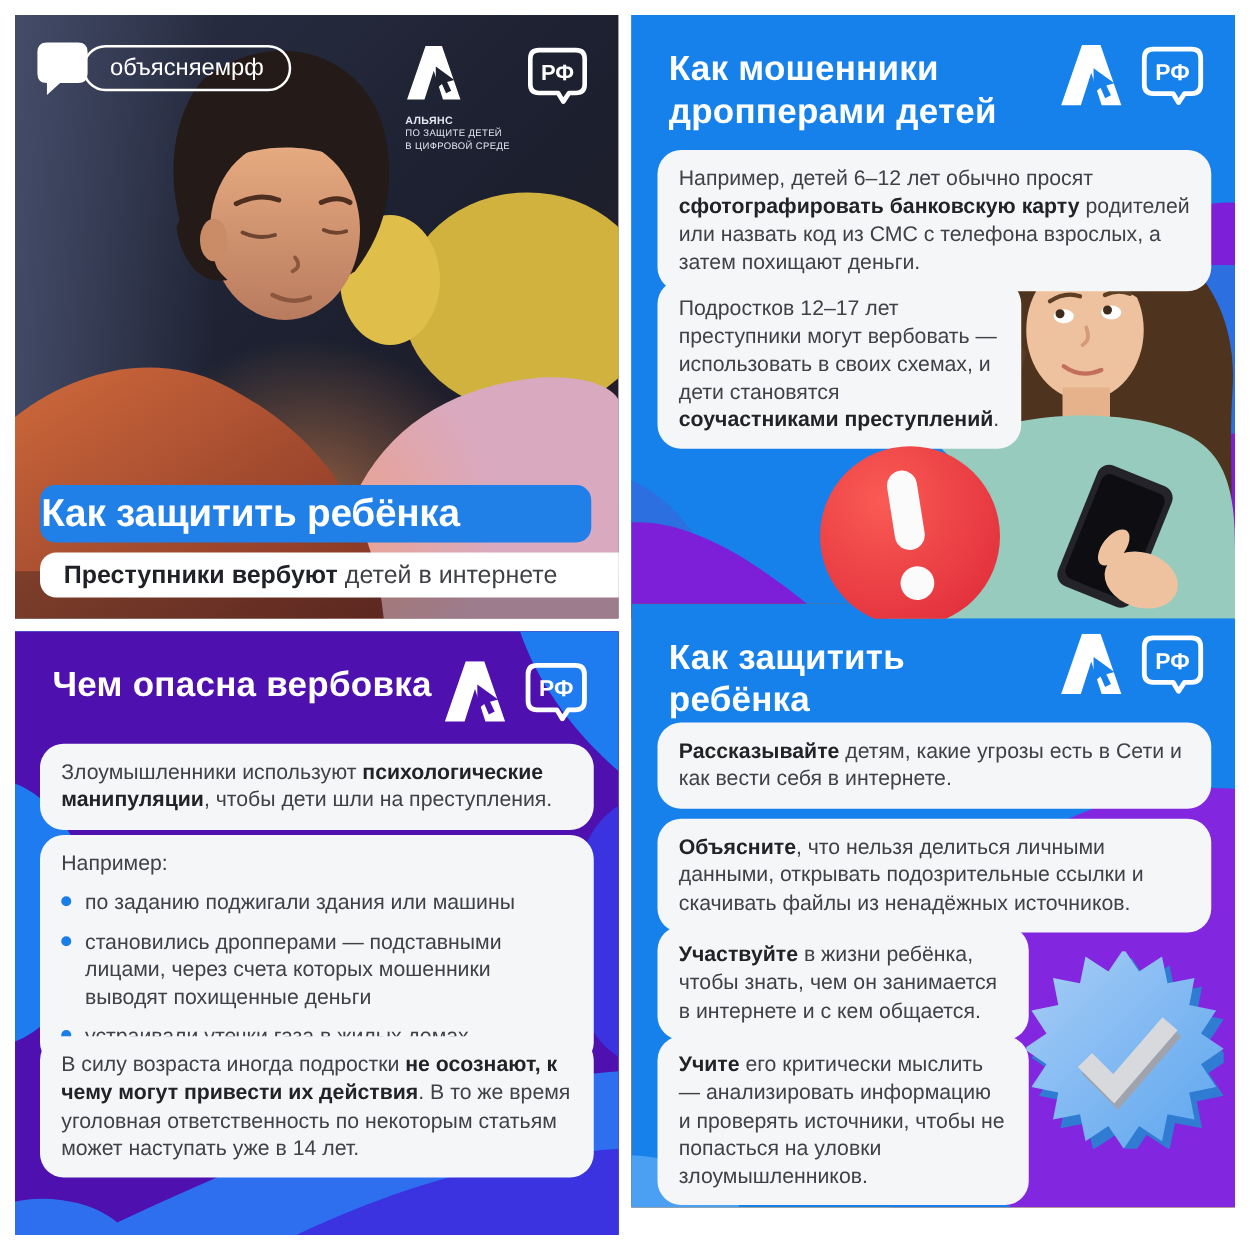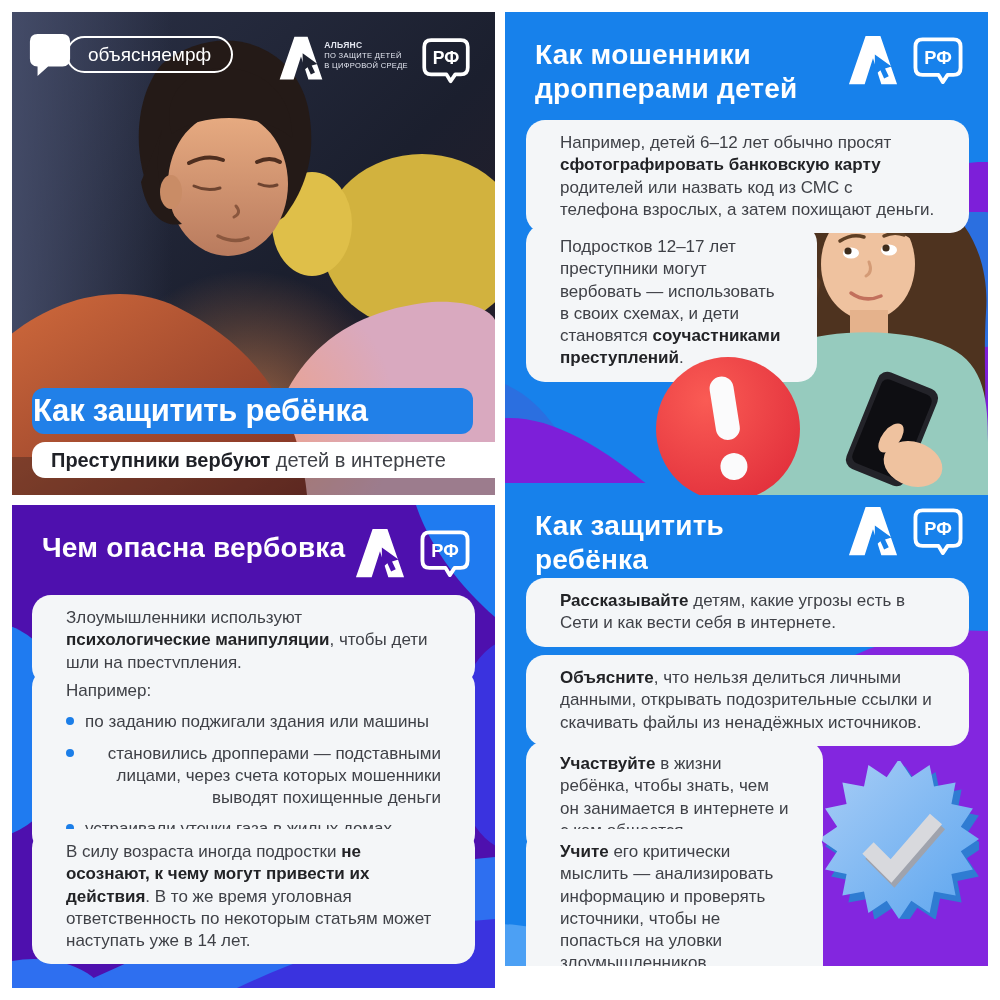--- a/index.html
+++ b/index.html
@@ -9,41 +9,41 @@
   .card-cover{left:12px;top:12px;}
   .card-scam{left:505px;top:12px;background:#1781EB;}
   .card-danger{left:12px;top:505px;background:#1d4ed8;}
   .card-protect{left:505px;top:483px;background:#a16207;}
   .bg-art,.photo{position:absolute;left:0;top:0;width:100%;height:100%;display:block;}
 
   .card h2{position:absolute;left:30px;top:26px;margin:0;color:#fff;
            font-size:28px;line-height:1.22;font-weight:700;letter-spacing:.2px;z-index:5;}
   .card h2 span{display:block;}
   .logos{position:absolute;top:24px;right:24px;display:flex;gap:13px;align-items:flex-start;z-index:6;}
-  .alliance-col{display:flex;flex-direction:row;align-items:flex-start;}
+  .alliance-col{display:flex;flex-direction:column;align-items:flex-start;}
   .alliance-lines{margin-top:4px;color:#E3E6F0;font-weight:700;font-size:8.5px;line-height:1.3;letter-spacing:.3px;}
   .alliance-lines .thin{font-weight:400;font-size:7.6px;display:block;}
   .alliance-lines .b1{display:block;}
 
   .brand-badge{position:absolute;left:16px;top:20px;display:flex;align-items:flex-start;z-index:6;}
   .badge-pill{height:33px;line-height:33px;border:2.5px solid #fff;border-radius:19px;
               padding:0 20px;color:#fff;font-size:19px;margin-left:-6px;margin-top:4px;}
 
   .title-pill{position:absolute;left:20px;top:376px;width:441px;height:46px;background:#2180E8;
               border-radius:12px;color:#fff;font-weight:700;font-size:31px;line-height:46px;
               padding-left:1px;box-sizing:border-box;z-index:6;letter-spacing:-.2px;}
   .subtitle-pill{position:absolute;left:20px;top:430px;width:523px;height:36px;background:#fff;
               border-radius:13px;font-size:20px;line-height:36px;padding-left:19px;
               box-sizing:border-box;color:#3F4147;z-index:6;}
   .subtitle-pill b{color:#1F2127;}
 
-  .box{position:absolute;background:#F4F6F8;border-radius:19px;padding:12px 34px;
+  .box{position:absolute;background:#F4F6F8;border-radius:19px;padding:12px 17px;
        color:#3F4147;font-size:17px;line-height:1.31;box-sizing:border-box;z-index:5;}
   .box b{color:#222326;}
-  .bullets{margin:9px 0 0;padding:0;list-style:none;display:flex;flex-direction:column;gap:9px;text-align:right;}
+  .bullets{margin:9px 0 0;padding:0;list-style:none;display:flex;flex-direction:column;gap:9px;}
   .bullets li{display:flex;gap:11px;}
   .bullets .dot{width:8px;height:8px;border-radius:50%;background:#1B7EE8;margin-top:6px;flex:none;}
 
   .girl-art{position:absolute;left:150px;top:150px;width:333px;height:333px;z-index:3;}
   .alert-badge{position:absolute;left:148px;top:342px;width:150px;height:150px;z-index:7;}
   .star-badge{position:absolute;left:316px;top:278px;width:158px;height:158px;z-index:4;}
 </style>
 </head>
 <body>
 

